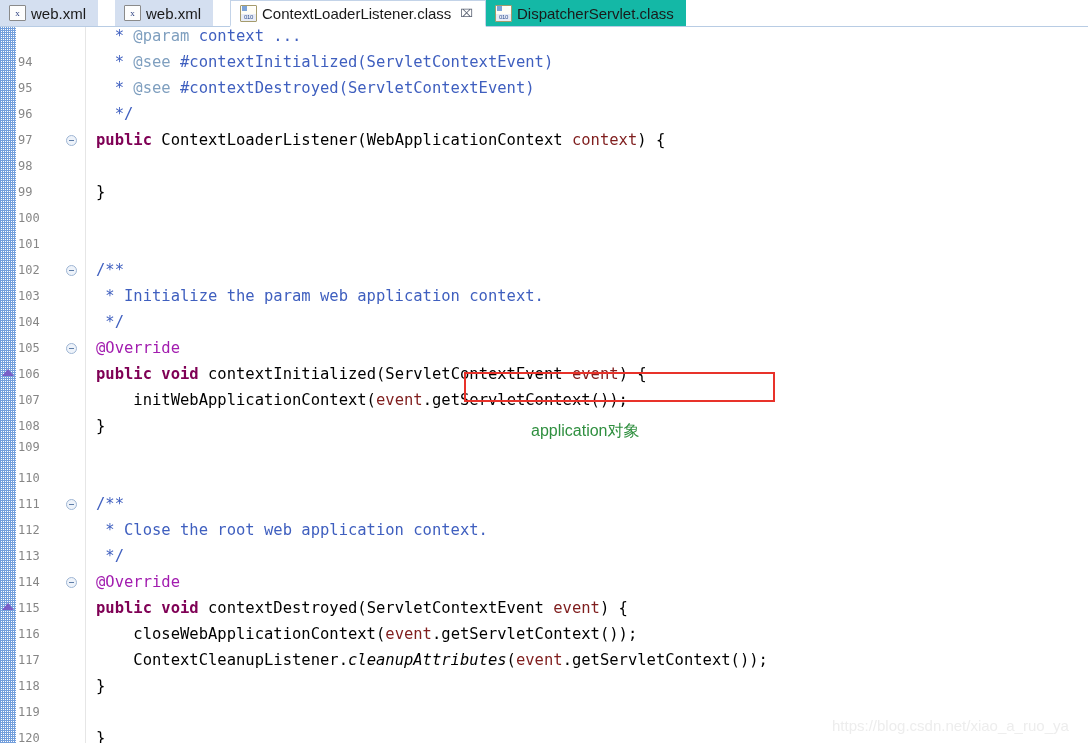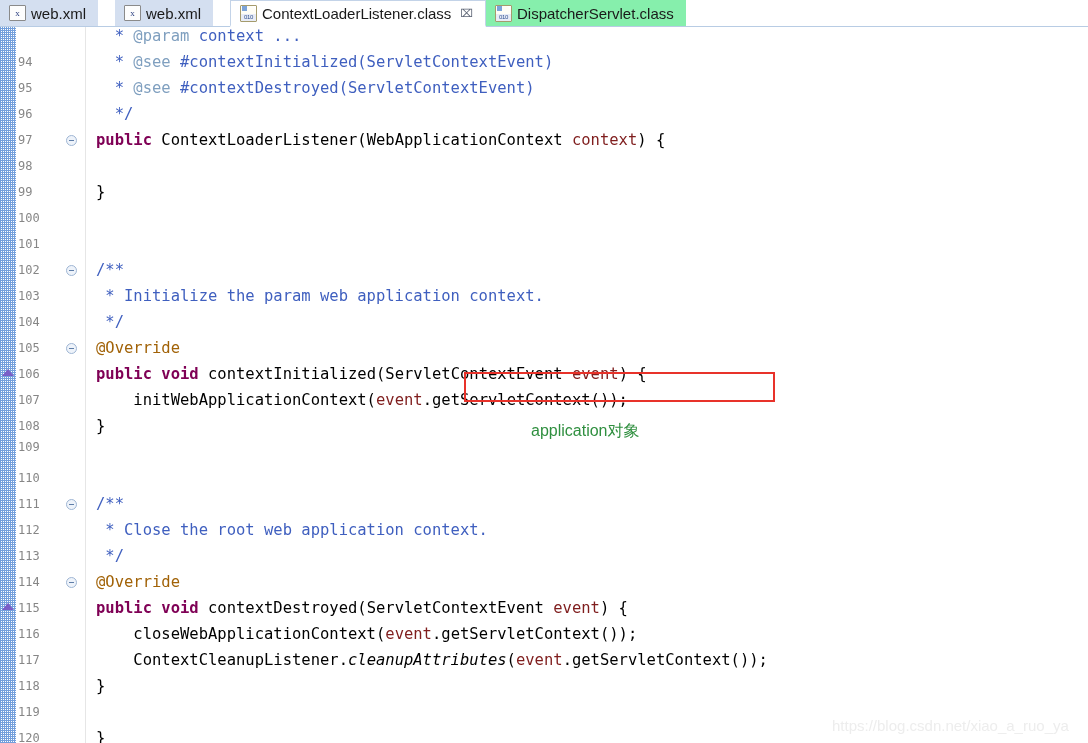--- a/index.html
+++ b/index.html
@@ -33,21 +33,21 @@
     color: #1a1a1a;
     font-family: "Liberation Sans", sans-serif;
     box-sizing: border-box;
     position: relative;
     white-space: nowrap;
   }
   .tab.inactive {
     background: #d4dff0;
   }
   .tab.plain {
-    background: #86efac;
+    background: #14b8a6;
   }
   .tab.active {
     background: #ffffff;
     border-left: 1px solid #c3d3e8;
     border-right: 1px solid #c3d3e8;
     border-top: 1px solid #c3d3e8;
     border-bottom: 2px solid #ffffff;
     margin-bottom: -1px;
   }
   .tab-sep {
@@ -198,21 +198,21 @@
     left: 96px;
     top: 0;
     white-space: pre;
     color: #000000;
   }
 
   
   .kw   { color: #7f0055; font-weight: bold; }
   .doc  { color: #3f5fbf; }
   .doctag { color: #7f9fbf; }
-  .ann  { color: #a16207; }
+  .ann  { color: #a21caf; }
   .param{ color: #7f1d1d; }
   .stat { color: #000000; font-style: italic; }
   .pl   { color: #000000; }
 
   
   .redbox {
     position: absolute;
     border: 2px solid #e8322a;
     box-sizing: border-box;
     pointer-events: none;

